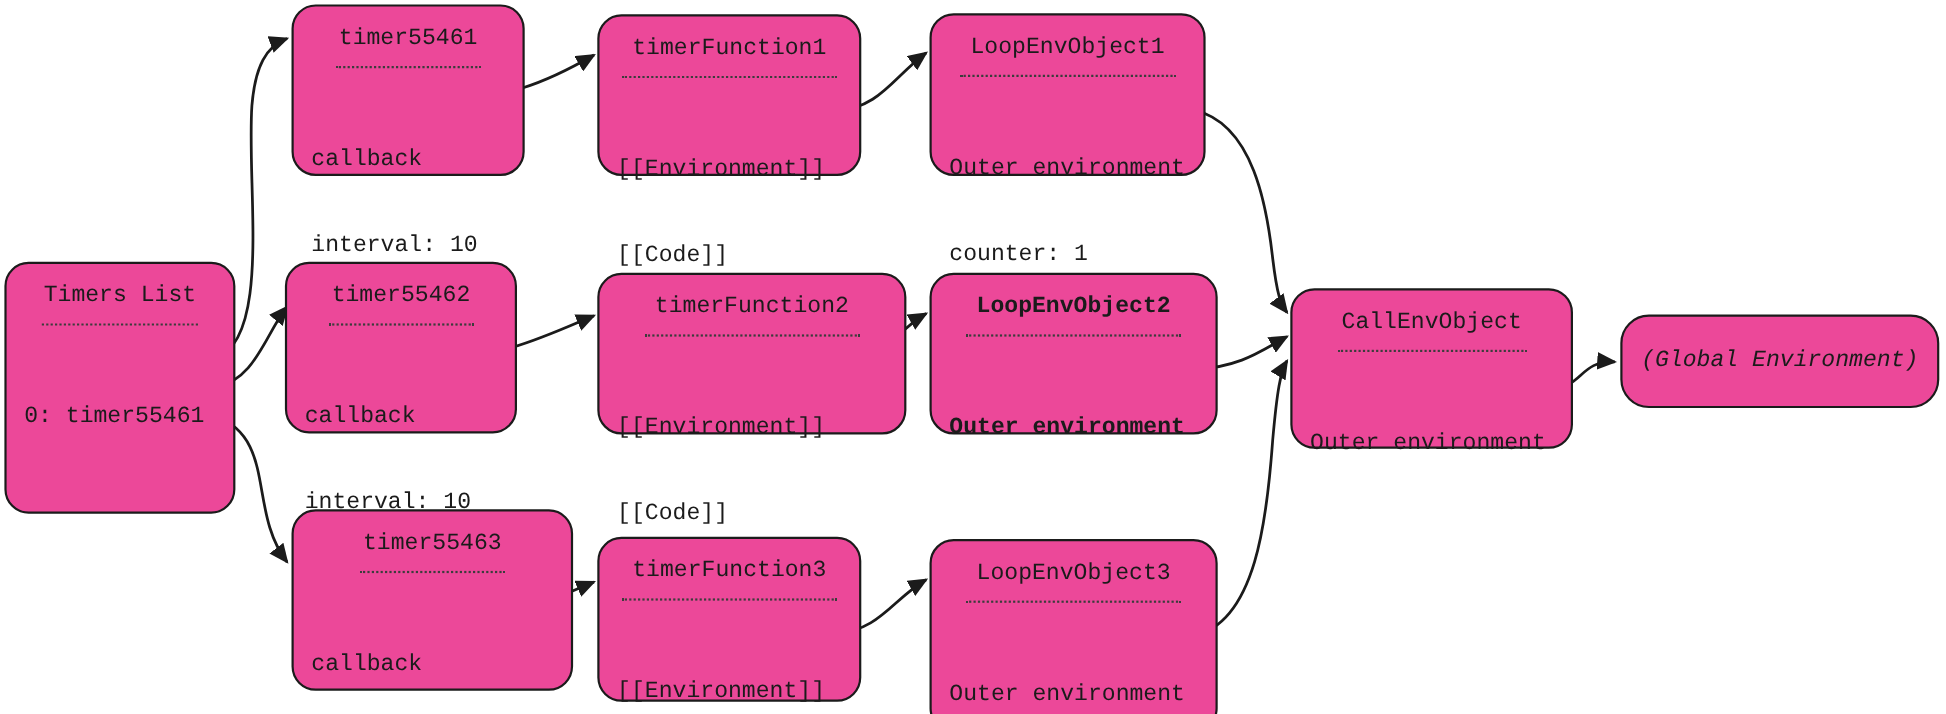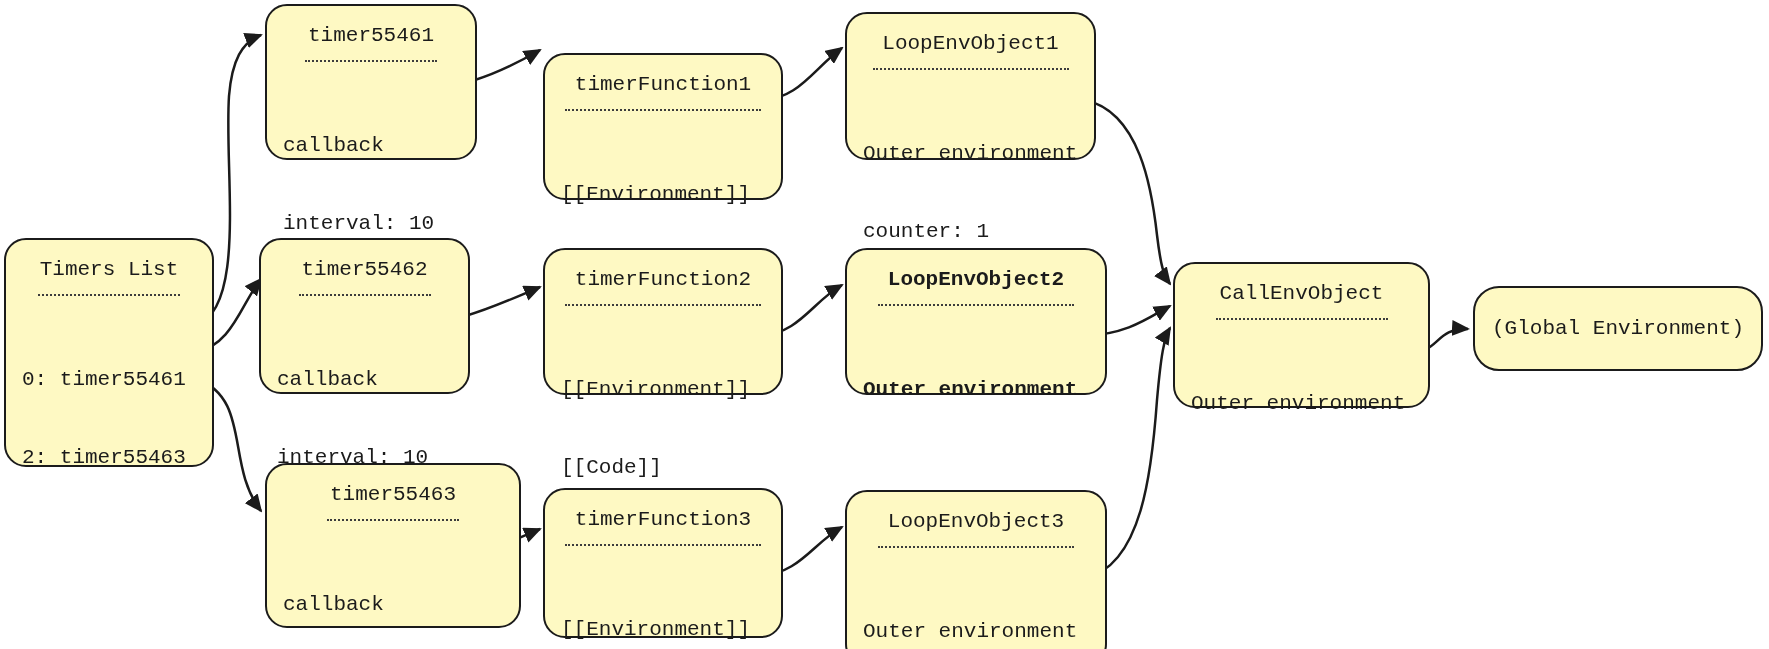--- a/index.html
+++ b/index.html
@@ -21,21 +21,21 @@
     position: absolute;
     left: 0; top: 0;
     width: 1769px;
     height: 649px;
     pointer-events: none;
   }
   .box {
     position: absolute;
     border: 2.5px solid #1b1b1b;
     border-radius: 22px;
-    background: #fef9c3;
+    background: #ec4899;
     box-sizing: border-box;
   }
   .box-title {
     position: absolute;
     top: 18px;
     left: 0;
     right: 0;
     text-align: center;
     white-space: pre;
   }
@@ -55,20 +55,21 @@
     line-height: 26px;
     white-space: pre;
   }
   .center-title {
     position: absolute;
     left: 0; top: 0; right: 0; bottom: 0;
     display: flex;
     align-items: center;
     justify-content: center;
     white-space: pre;
+    font-style: italic;
   }
 </style>
 </head>
 <body>
 
 <div id="canvas">
 
   <svg id="wires" viewBox="0 0 1769 649">
     <defs>
       <marker id="arrow" markerUnits="userSpaceOnUse" markerWidth="18" markerHeight="16" viewBox="0 0 18 16" refX="16" refY="8" orient="auto">
@@ -110,35 +111,34 @@
       <circle cx="1085" cy="578" r="7.5"></circle>
       <circle cx="1413" cy="350" r="7.5"></circle>
     </g>
   </svg>
 
   <div class="box" style="left:4px; top:238px; width:210px; height:229px;">
     <div class="box-title">Timers List</div>
     <div class="box-sep" style="width:142px;"></div>
     <div class="box-body">
       <div>0: timer55461</div>
-      <div>2: timer55463</div>
     </div>
   </div>
 
   <div class="box" style="left:265px; top:4px; width:212px; height:156px;">
     <div class="box-title">timer55461</div>
     <div class="box-sep" style="width:132px;"></div>
     <div class="box-body">
       <div>callback</div>
       <div>interval: 10</div>
       <div>...</div>
     </div>
   </div>
 
-  <div class="box" style="left:543px; top:13px; width:240px; height:147px;margin-top:40px;">
+  <div class="box" style="left:543px; top:13px; width:240px; height:147px;">
     <div class="box-title">timerFunction1</div>
     <div class="box-sep" style="width:196px;"></div>
     <div class="box-body">
       <div>[[Environment]]</div>
       <div>[[Code]]</div>
     </div>
   </div>
 
   <div class="box" style="left:845px; top:12px; width:251px; height:148px;">
     <div class="box-title">LoopEnvObject1</div>
@@ -152,21 +152,21 @@
   <div class="box" style="left:259px; top:238px; width:211px; height:156px;">
     <div class="box-title">timer55462</div>
     <div class="box-sep" style="width:132px;"></div>
     <div class="box-body">
       <div>callback</div>
       <div>interval: 10</div>
       <div>...</div>
     </div>
   </div>
 
-  <div class="box" style="left:543px; top:248px; width:240px; height:147px;">
+  <div class="box" style="left:543px; top:248px; width:281px; height:147px;">
     <div class="box-title">timerFunction2</div>
     <div class="box-sep" style="width:196px;"></div>
     <div class="box-body">
       <div>[[Environment]]</div>
       <div>[[Code]]</div>
     </div>
   </div>
 
   <div class="box" style="left:845px; top:248px; width:262px; height:147px;font-weight:bold;">
     <div class="box-title">LoopEnvObject2</div>

